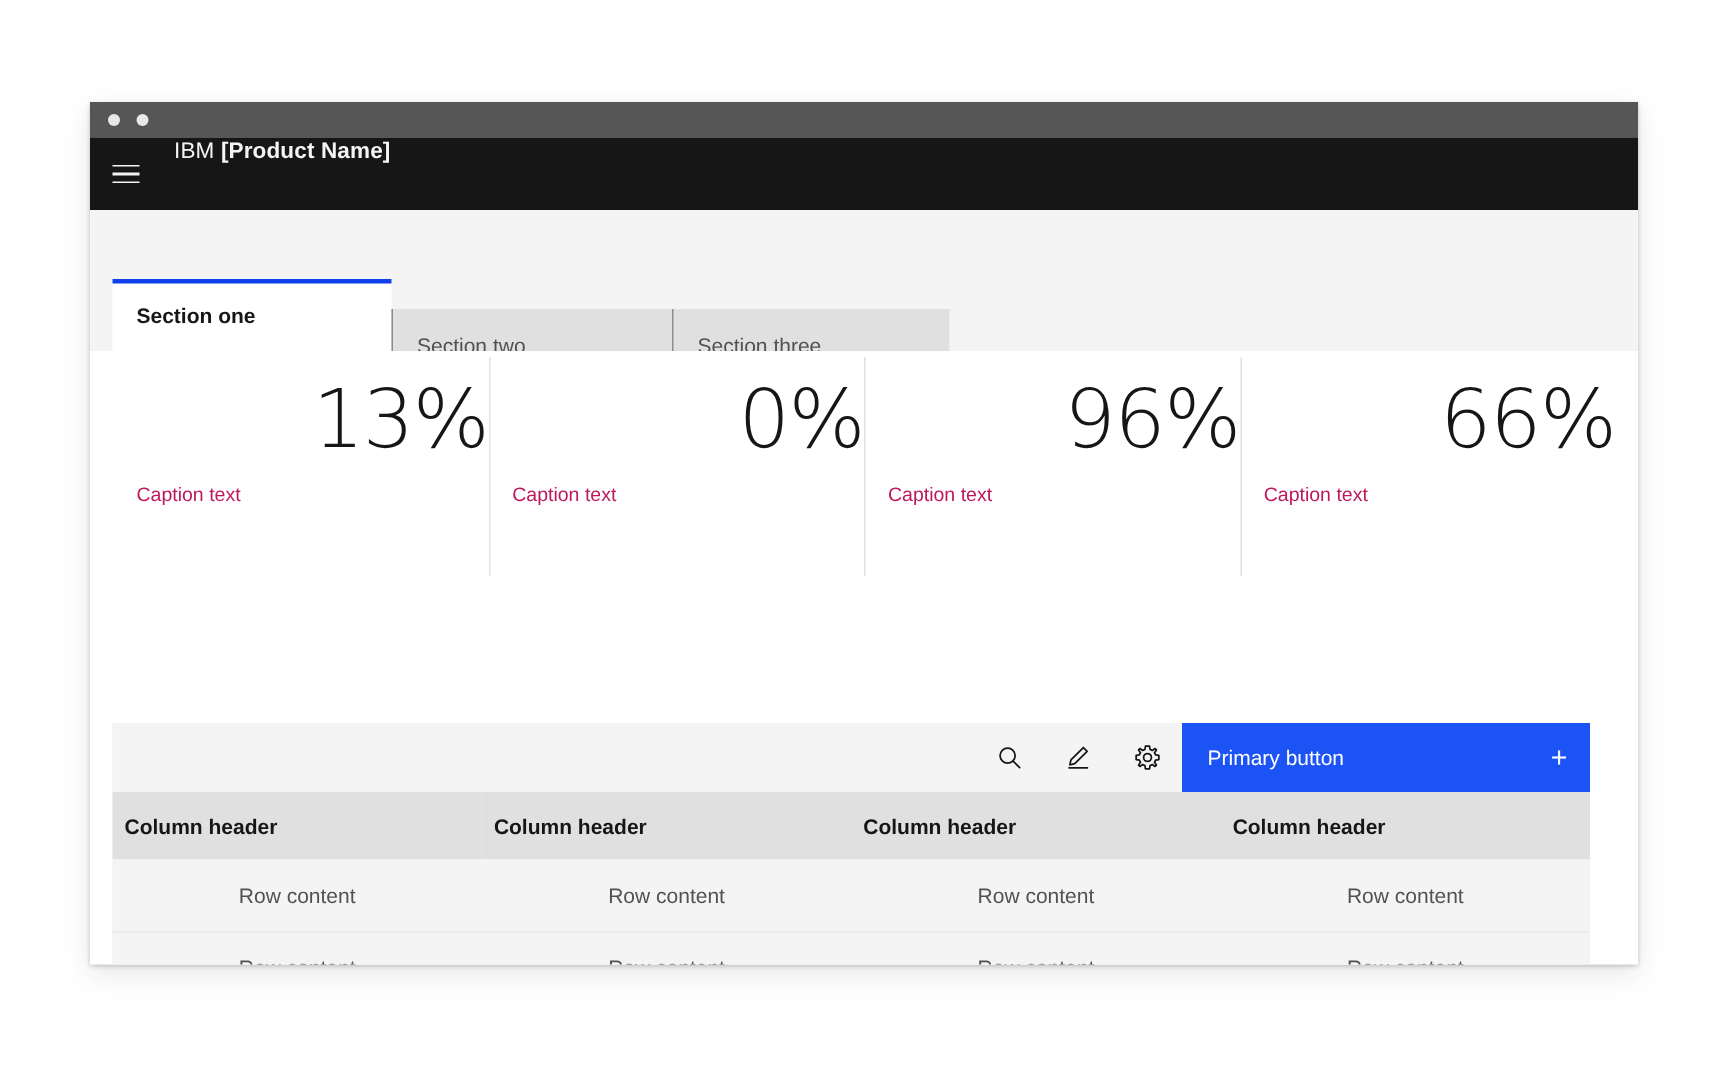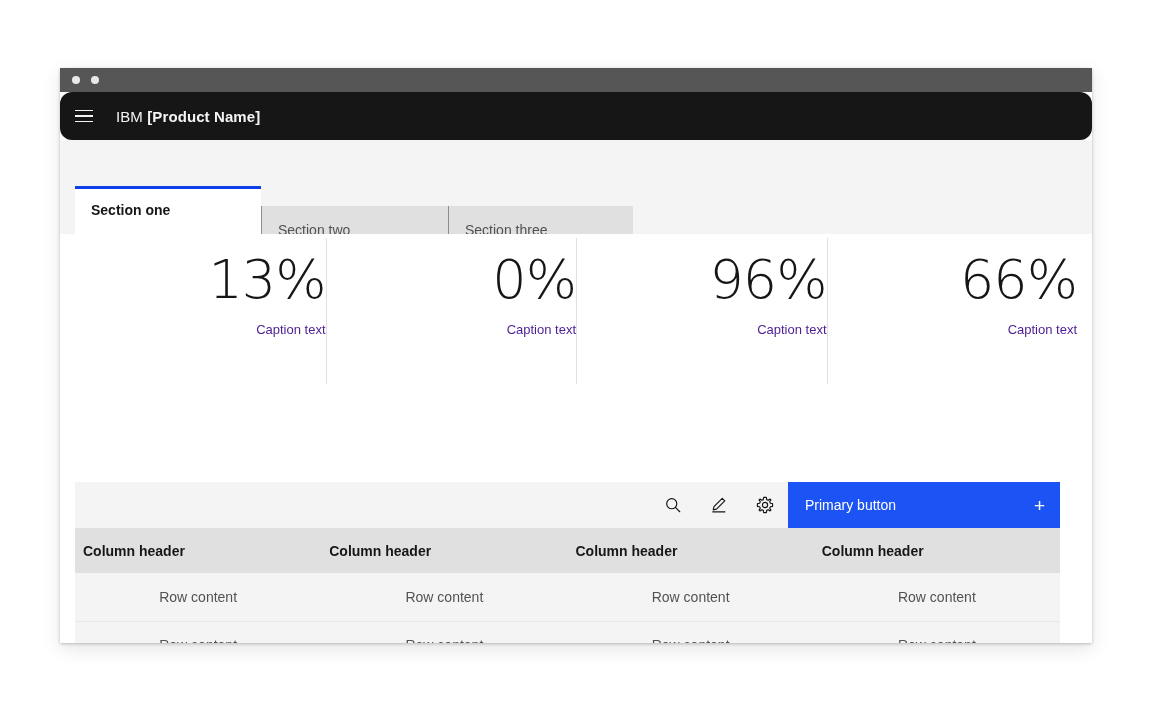--- a/index.html
+++ b/index.html
@@ -45,22 +45,21 @@
     border-radius: 50%;
     background: #e8e8e8;
     display: block;
   }
 
   
   .app-header {
     height: 48px;
     background: #161616;
     display: flex;
-    align-items: center;
-    border-radius: 12px;
+    align-items: flex-start;
   }
   .hamburger {
     width: 48px; height: 48px;
     display: flex; flex-direction: column;
     align-items: center; justify-content: center;
     gap: 4px;
     cursor: pointer;
   }
   .hamburger i {
     display: block;
@@ -157,22 +156,21 @@
     font-weight: 300;
     font-size: 54px;
     line-height: 60px;
     letter-spacing: -1px;
     color: #161616;
     text-align: right;
   }
   .stat-caption {
     margin-top: 12px;
     font-size: 13px;
-    color: #4c1d95;
-    text-align: right;
+    color: #be185d;
   }
 
   
   .table-wrap {
     position: absolute;
     left: 15px;
     top: 342px;
     width: 985px;
     background: #f4f4f4;
   }

